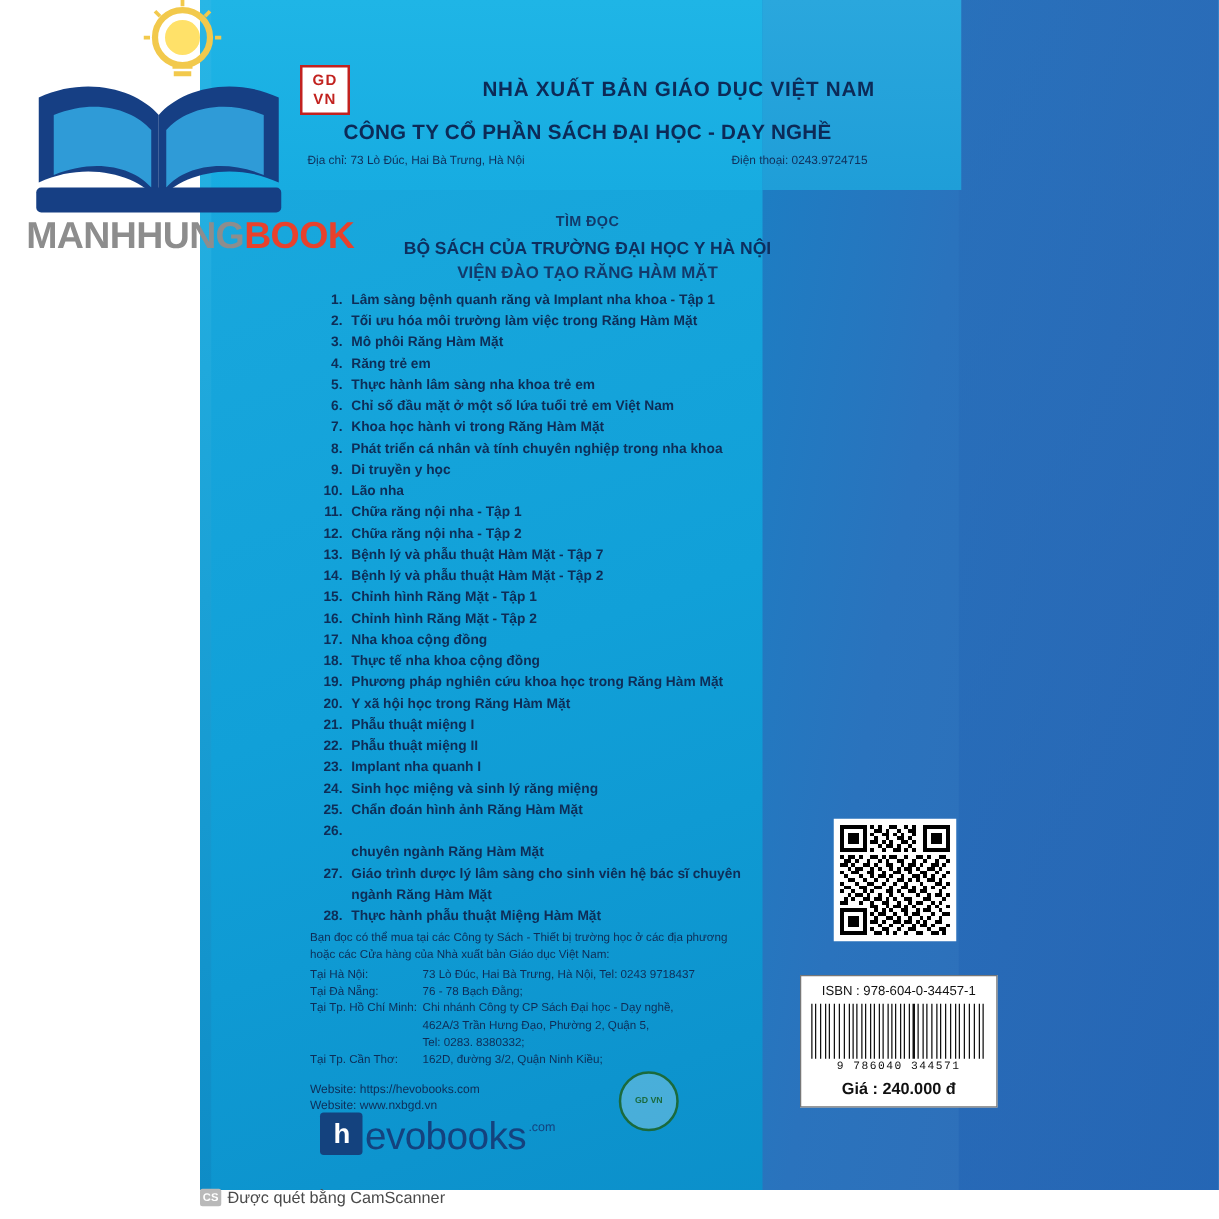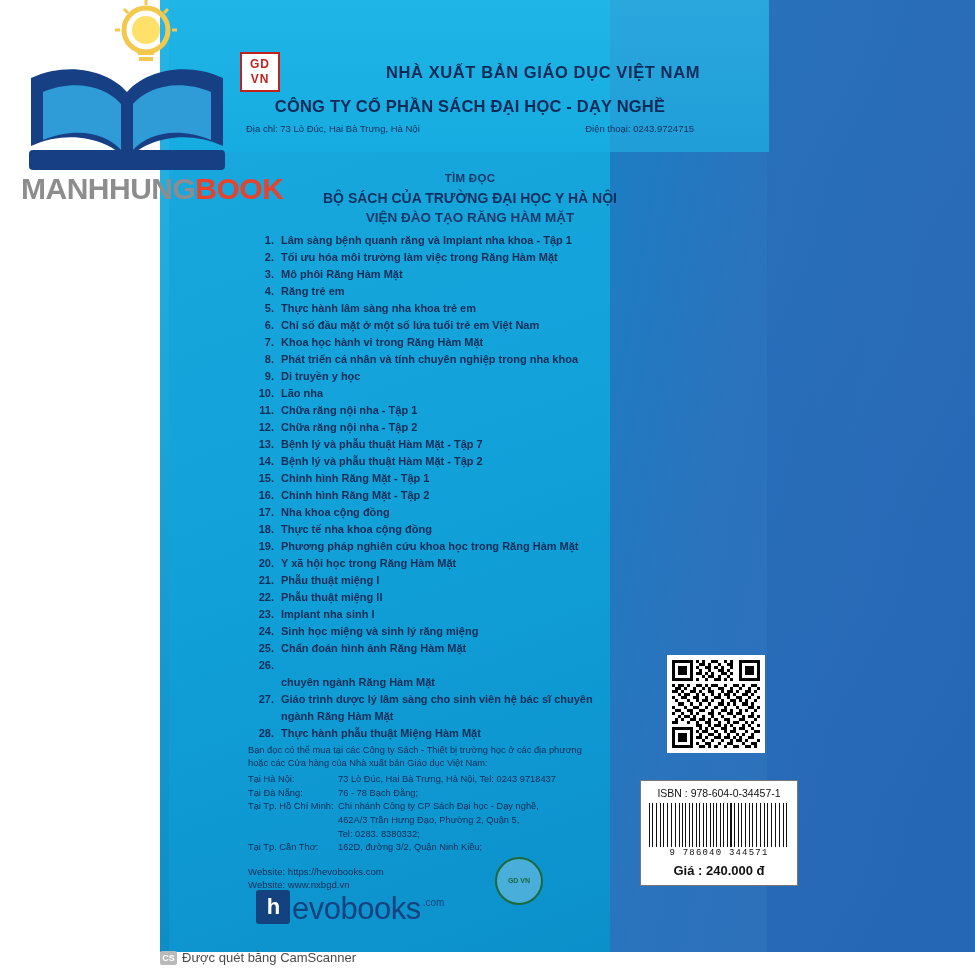--- a/index.html
+++ b/index.html
@@ -465,21 +465,21 @@
         <div class="book-item">
           <span class="book-num">21.</span>
           <span class="book-title">Phẫu thuật miệng I</span>
         </div>
         <div class="book-item">
           <span class="book-num">22.</span>
           <span class="book-title">Phẫu thuật miệng II</span>
         </div>
         <div class="book-item">
           <span class="book-num">23.</span>
-          <span class="book-title">Implant nha sinh I</span>
+          <span class="book-title">Implant nha quanh I</span>
         </div>
         <div class="book-item">
           <span class="book-num">24.</span>
           <span class="book-title">Sinh học miệng và sinh lý răng miệng</span>
         </div>
         <div class="book-item">
           <span class="book-num">25.</span>
           <span class="book-title">Chẩn đoán hình ảnh Răng Hàm Mặt</span>
         </div>
         <div class="book-item">

